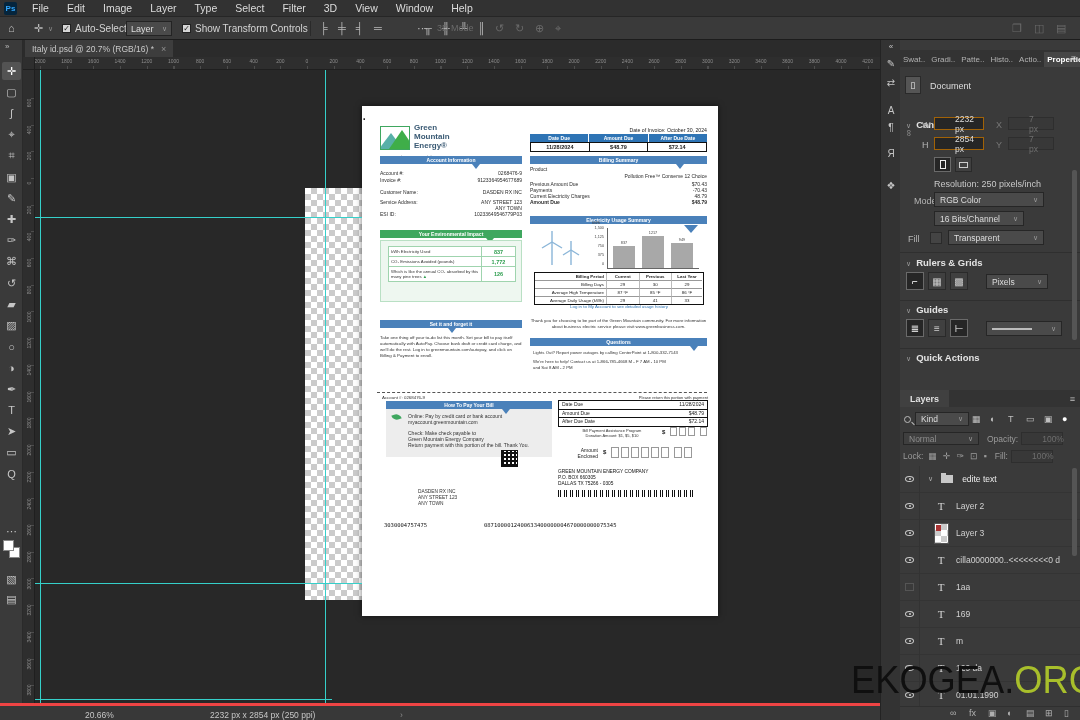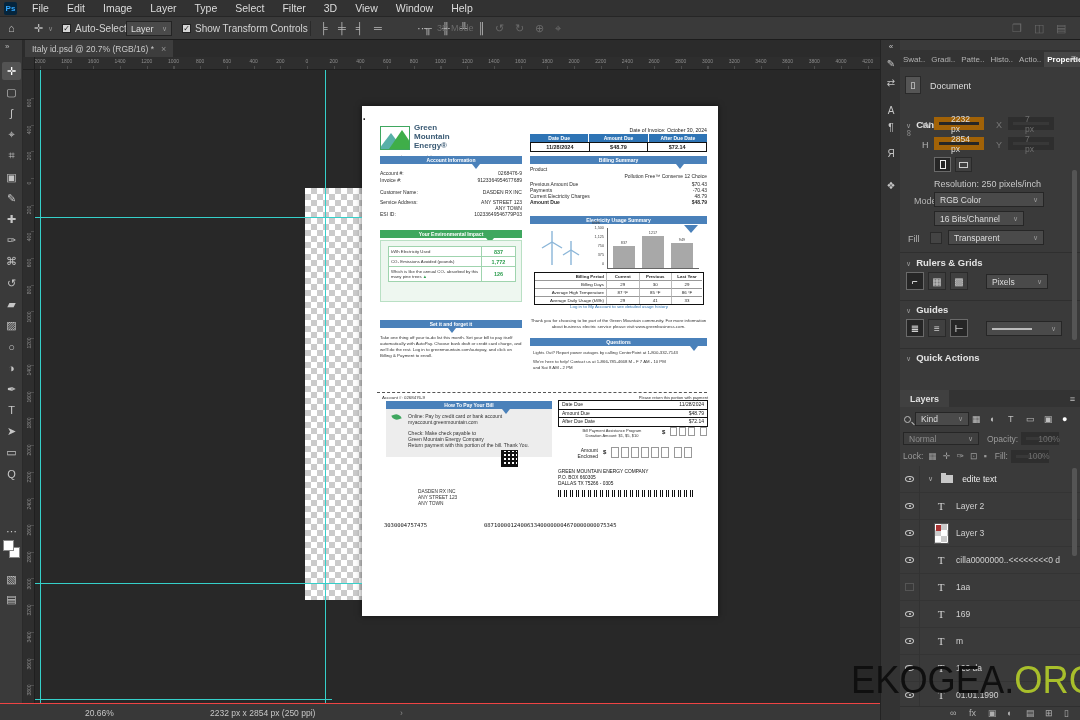--- a/index.html
+++ b/index.html
@@ -56,36 +56,36 @@
   .checker{background-color:#fff;background-image:
      linear-gradient(45deg,#cbcbcb 25%,transparent 25%,transparent 75%,#cbcbcb 75%),
      linear-gradient(45deg,#cbcbcb 25%,transparent 25%,transparent 75%,#cbcbcb 75%);
      background-size:12px 12px;background-position:0 0,6px 6px}
   #checkstrip{position:absolute;left:270px;top:118px;width:57px;height:412px}
   #docpage{position:absolute;left:327px;top:36px;width:356px;height:510px;background:#fff;
            box-shadow:0 0 6px rgba(0,0,0,.55);font-family:"Liberation Sans",sans-serif;color:#222}
   .guide{position:absolute;background:#35d0ca;z-index:5}
   
   #statusbar{position:absolute;left:0;top:703px;width:880px;height:17px;background:#383838;
-             border-top:1px solid #ef4444;color:#c7c7c7;font-size:8.5px;z-index:7}
+             border-top:3px solid #ef4444;color:#c7c7c7;font-size:8.5px;z-index:7}
   #statusbar span{position:absolute;top:4px}
   
   #dockstrip{position:absolute;left:880px;top:40px;width:20px;height:680px;background:#333;
              border-left:1px solid #232323;z-index:8}
   .dock-ic{position:absolute;left:0;width:20px;text-align:center;color:#c5c5c5;font-size:10px}
   #rightpanels{position:absolute;left:900px;top:40px;width:180px;height:680px;background:#3a3a3a;z-index:8}
   #ptabs{position:absolute;left:0;top:10px;width:180px;height:17px;background:#333;display:flex;align-items:flex-end}
   .ptab{font-size:8px;color:#b2b2b2;padding:3px 3px;white-space:nowrap}
   .ptab.active{background:#464646;color:#fff;font-weight:bold}
   .pmenu{position:absolute;right:4px;top:13px;color:#c0c0c0;font-size:9px}
   .sechdr{position:absolute;color:#e3e3e3;font-size:9.5px;font-weight:bold}
   .sechdr::before{content:"∨";color:#9a9a9a;font-weight:normal;font-size:7px;margin-right:5px}
   .plabel{position:absolute;color:#b5b5b5;font-size:9px}
-  .fld{position:absolute;background:#262626;border:5px solid #a16207;color:#ddd;font-size:8.5px;
-       display:flex;align-items:center;padding:0 12px;height:13px}
+  .fld{position:absolute;background:#262626;border:1px solid #a16207;color:#ddd;font-size:8.5px;
+       display:flex;align-items:center;padding:0 20px;height:13px}
   .fld.gray{background:#383838;border-color:#2e2e2e;color:#6e6e6e}
   .pdd{position:absolute;background:#4a4a4a;border:1px solid #262626;color:#ddd;font-size:8.5px;
        display:flex;align-items:center;justify-content:space-between;padding:0 5px;height:15px}
   .pdd .ar{color:#999;font-size:7px}
   .pdiv{position:absolute;left:0;width:180px;height:1px;background:#2f2f2f}
   .sqbtn{position:absolute;width:18px;height:18px;background:#404040;border:1px solid #2a2a2a;
          color:#cfcfcf;font-size:10px;display:flex;align-items:center;justify-content:center}
   .sqbtn.on{background:#262626;border-color:#6a6a6a;color:#fff}
   .scroll{position:absolute;width:5px;background:#555;border-radius:2px}
   

